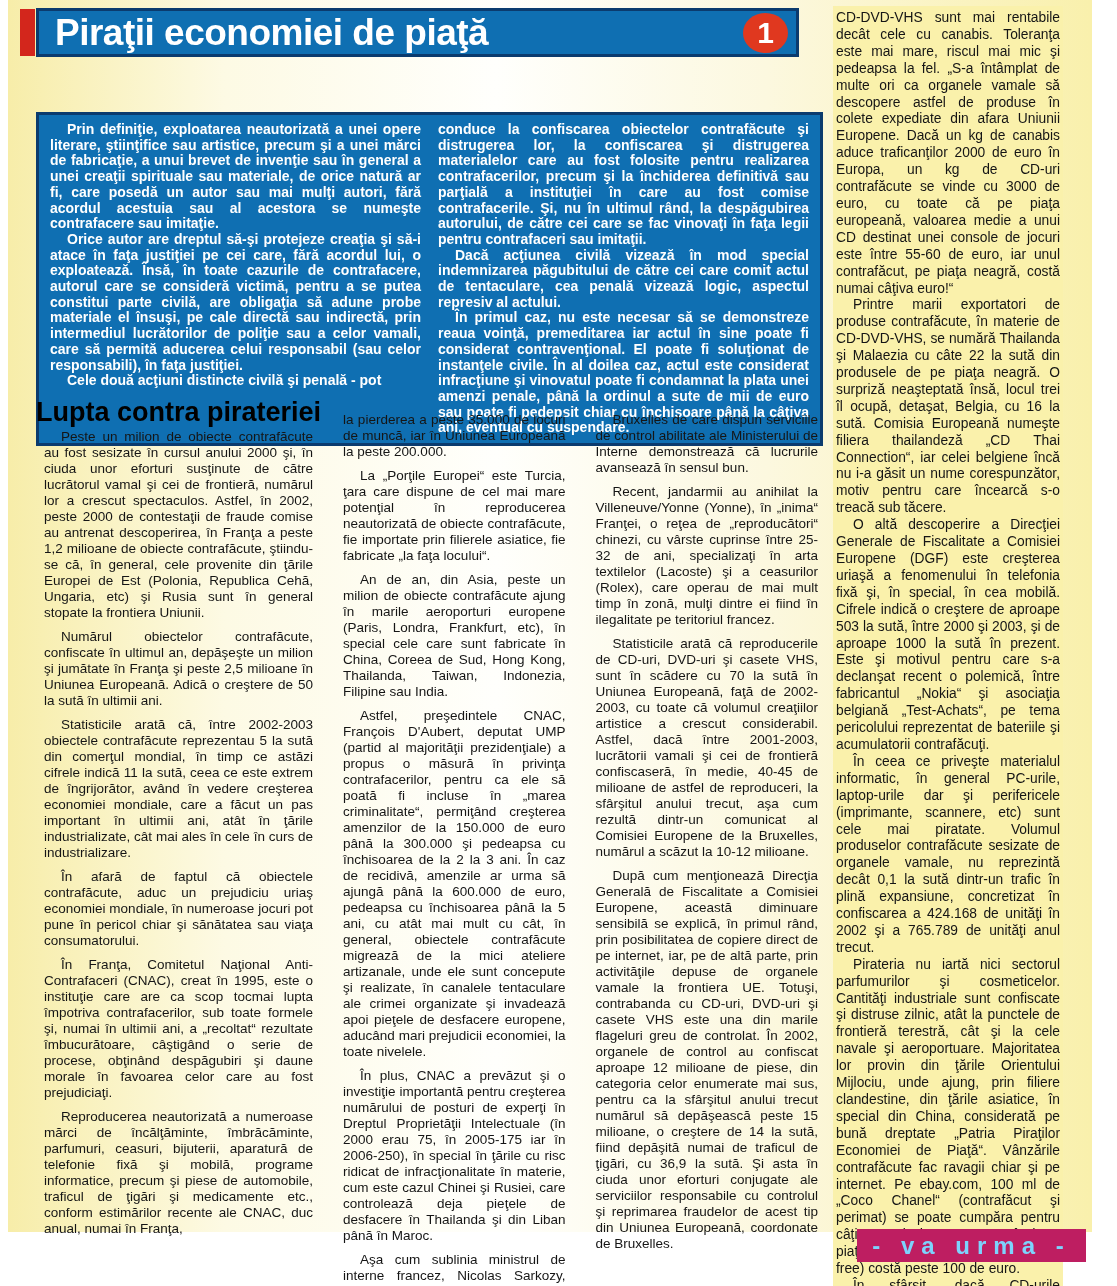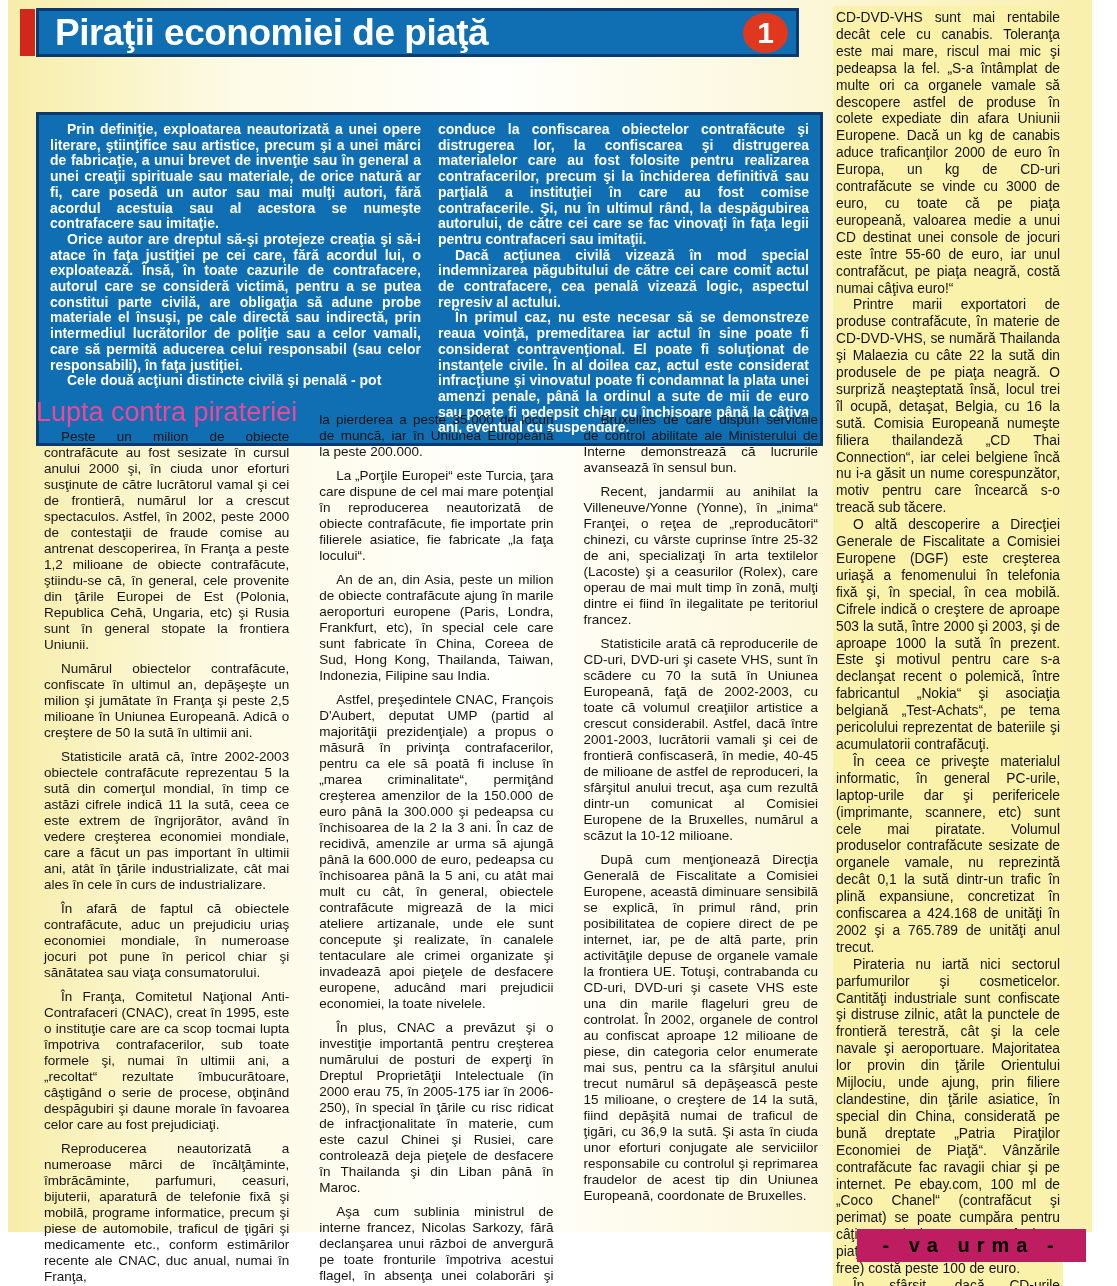--- a/index.html
+++ b/index.html
@@ -43,39 +43,39 @@
   p.ind{text-indent:17px;}
   .main{
     position:absolute;left:36px;top:404px;width:790px;
     display:flex;gap:14px;
   }
   .col{
     flex:1;font-size:13.5px;line-height:16px;text-align:justify;color:#151515;
   }
   .col p{margin:8px;}
   .section-heading{
-    margin:0 0 9px 0;color:#ec4899;font-size:27px;font-weight:normal;
+    margin:0 0 9px 0;color:#000000;font-size:27px;font-weight:bold;
     letter-spacing:0px;white-space:nowrap;
   }
   .sidebar{
     position:absolute;left:833px;top:6px;width:230px;min-height:1216px;
     background:#FAF1AB;box-sizing:border-box;padding:4px 3px;
     font-size:13.8px;line-height:16.9px;text-align:justify;color:#151515;
   }
   .sidebar p{margin:0;}
   .author{
     text-align:right;font-weight:bold;font-size:20px;letter-spacing:1.5px;
     margin-top:8px;color:#111;
   }
   .author-loc{
     text-align:right;font-weight:bold;font-style:italic;font-size:18px;color:#111;
   }
   .badge{
     position:absolute;left:857px;top:1229px;width:229px;height:33px;
-    background:#BE1E61;color:#000000;font-weight:bold;font-size:20px;
+    background:#BE1E61;color:#7dd3fc;font-weight:bold;font-size:24px;
     letter-spacing:7px;display:flex;align-items:center;justify-content:center;
     white-space:nowrap;
   }
 </style>
 </head>
 <body>
 
 <div class="page">
   <div class="page-bg"></div>
 
@@ -89,21 +89,21 @@
   </div>
 
   <div class="intro-box">
     <div class="intro-col">
         <p class="ind">Prin definiţie, exploatarea neautorizată a unei opere literare, ştiinţifice sau artistice, precum şi a unei mărci de fabricaţie, a unui brevet de invenţie sau în general a unei creaţii spirituale sau materiale, de orice natură ar fi, care posedă un autor sau mai mulţi autori, fără acordul acestuia sau al acestora se numeşte contrafacere sau imitaţie.</p>
         <p class="ind">Orice autor are dreptul să-şi protejeze creaţia şi să-i atace în faţa justiţiei pe cei care, fără acordul lui, o exploatează. Însă, în toate cazurile de contrafacere, autorul care se consideră victimă, pentru a se putea constitui parte civilă, are obligaţia să adune probe materiale el însuşi, pe cale directă sau indirectă, prin intermediul lucrătorilor de poliţie sau a celor vamali, care să permită aducerea celui responsabil (sau celor responsabili), în faţa justiţiei.</p>
         <p class="ind">Cele două acţiuni distincte civilă şi penală - pot</p>
       </div>
     <div class="intro-col">
         <p>conduce la confiscarea obiectelor contrafăcute şi distrugerea lor, la confiscarea şi distrugerea materialelor care au fost folosite pentru realizarea contrafacerilor, precum şi la închiderea definitivă sau parţială a instituţiei în care au fost comise contrafacerile. Şi, nu în ultimul rând, la despăgubirea autorului, de către cei care se fac vinovaţi în faţa legii pentru contrafaceri sau imitaţii.</p>
-        <p class="ind">Dacă acţiunea civilă vizează în mod special indemnizarea păgubitului de către cei care comit actul de contrafacere, cea penală vizează logic, aspectul represiv al actului.</p>
+        <p class="ind">Dacă acţiunea civilă vizează în mod special indemnizarea păgubitului de către cei care comit actul de tentaculare, cea penală vizează logic, aspectul represiv al actului.</p>
         <p class="ind">În primul caz, nu este necesar să se demonstreze reaua voinţă, premeditarea iar actul în sine poate fi considerat contravenţional. El poate fi soluţionat de instanţele civile. În al doilea caz, actul este considerat infracţiune şi vinovatul poate fi condamnat la plata unei amenzi penale, până la ordinul a sute de mii de euro sau poate fi pedepsit chiar cu închisoare până la câţiva ani, eventual cu suspendare.</p>
       </div>
   </div>
 
   <div class="main">
     <div class="col">
       <h2 class="section-heading">Lupta contra pirateriei</h2>
       <div>
           <p class="ind">Peste un milion de obiecte contrafăcute au fost sesizate în cursul anului 2000 şi, în ciuda unor eforturi susţinute de către lucrătorul vamal şi cei de frontieră, numărul lor a crescut spectaculos. Astfel, în 2002, peste 2000 de contestaţii de fraude comise au antrenat descoperirea, în Franţa a peste 1,2 milioane de obiecte contrafăcute, ştiindu-se că, în general, cele provenite din ţările Europei de Est (Polonia, Republica Cehă, Ungaria, etc) şi Rusia sunt în general stopate la frontiera Uniunii.</p>
           <p class="ind">Numărul obiectelor contrafăcute, confiscate în ultimul an, depăşeşte un milion şi jumătate în Franţa şi peste 2,5 milioane în Uniunea Europeană. Adică o creştere de 50 la sută în ultimii ani.</p>

